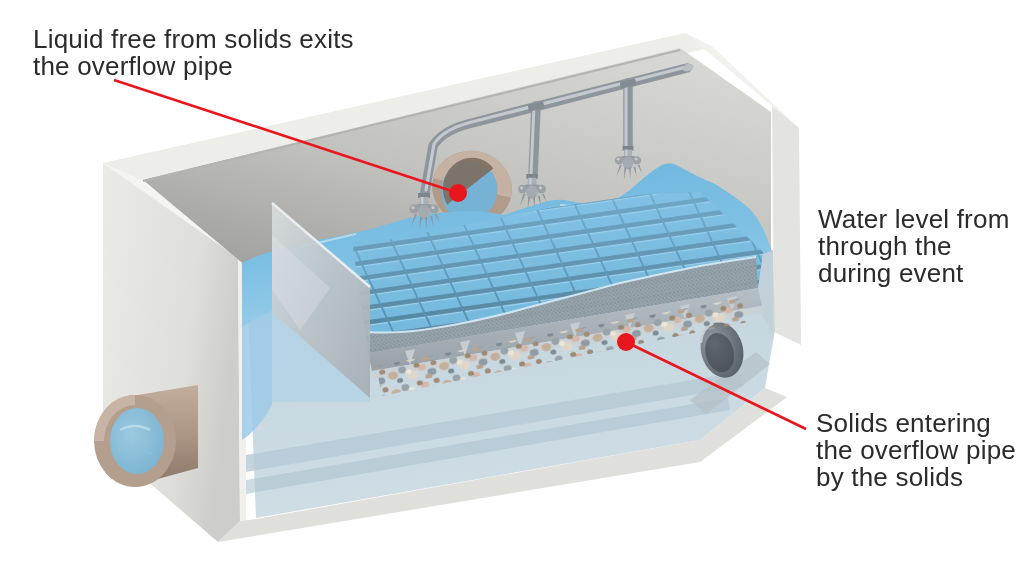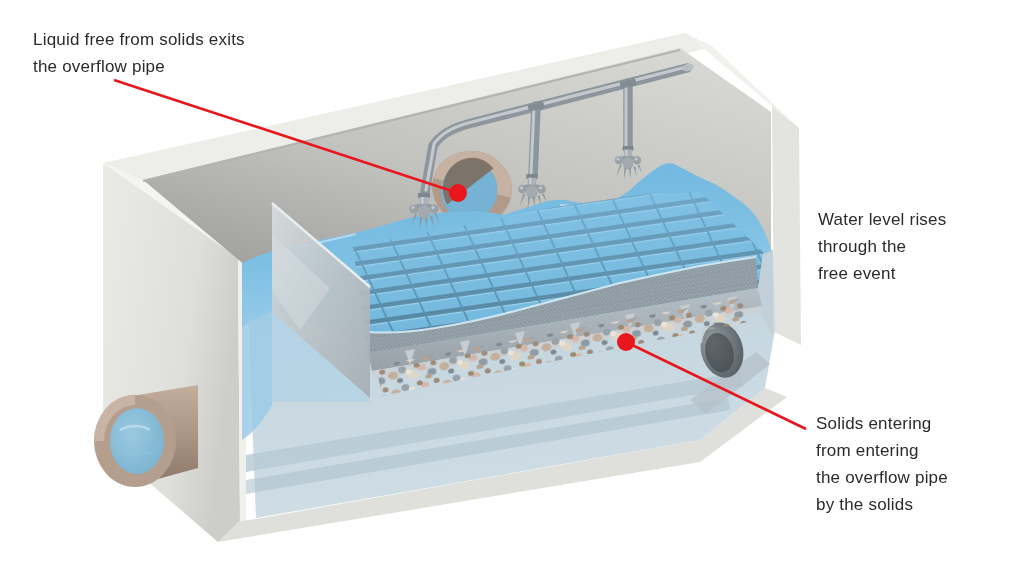--- a/index.html
+++ b/index.html
@@ -1,19 +1,19 @@
 <!DOCTYPE html>
 <html><head>
 <meta charset="utf-8">
 <style>
   html,body{margin:0;padding:0;background:#ffffff;}
   #stage{position:relative;width:1017px;height:580px;background:#ffffff;overflow:hidden;
          font-family:"Liberation Sans","DejaVu Sans",sans-serif;}
   #scene{position:absolute;left:0;top:0;width:1017px;height:580px;}
-  .annotation{position:absolute;color:#2b2b2b;font-size:17px;line-height:27px;
+  .annotation{position:absolute;color:#2b2b2b;font-size:26px;line-height:27px;
               font-weight:500;letter-spacing:.2px;white-space:nowrap;}
 </style>
 </head>
 <body>
 
 <div id="stage">
 
 <svg id="scene" viewBox="0 0 1017 580">
   <defs>
     <linearGradient id="backWallGrad" x1="0.05" y1="0.9" x2="0.75" y2="0">
@@ -216,25 +216,24 @@
     <circle cx="626" cy="342" r="9" fill="#e9161d"></circle>
   </g>
 </svg>
 
 <div class="annotation" style="left:33px;top:26px;">
   <div>Liquid free from solids exits</div>
   <div>the overflow pipe</div>
 </div>
 
 <div class="annotation" style="left:818px;top:206px;">
-  <div>Water level rises</div>
+  <div>Water level from</div>
   <div>through the</div>
-  <div>free event</div>
+  <div>during event</div>
 </div>
 
 <div class="annotation" style="left:816px;top:410px;">
   <div>Solids entering</div>
-  <div>from entering</div>
   <div>the overflow pipe</div>
   <div>by the solids</div>
 </div>
 
 </div>
 
 </body></html>

